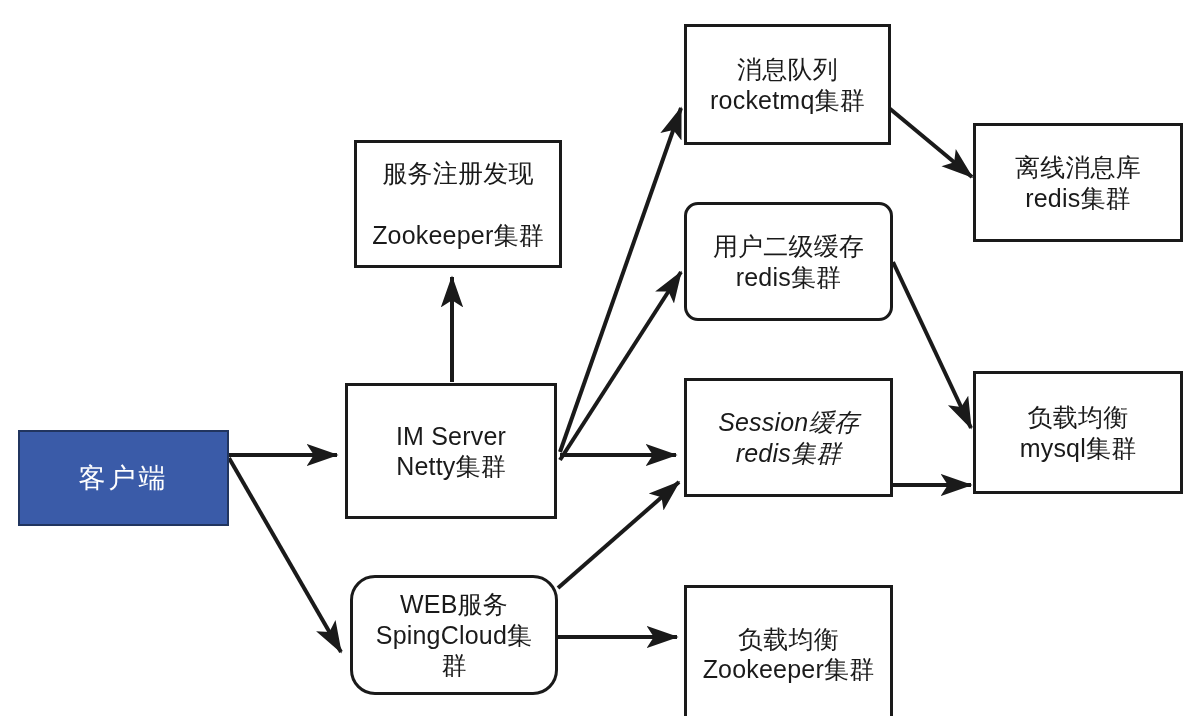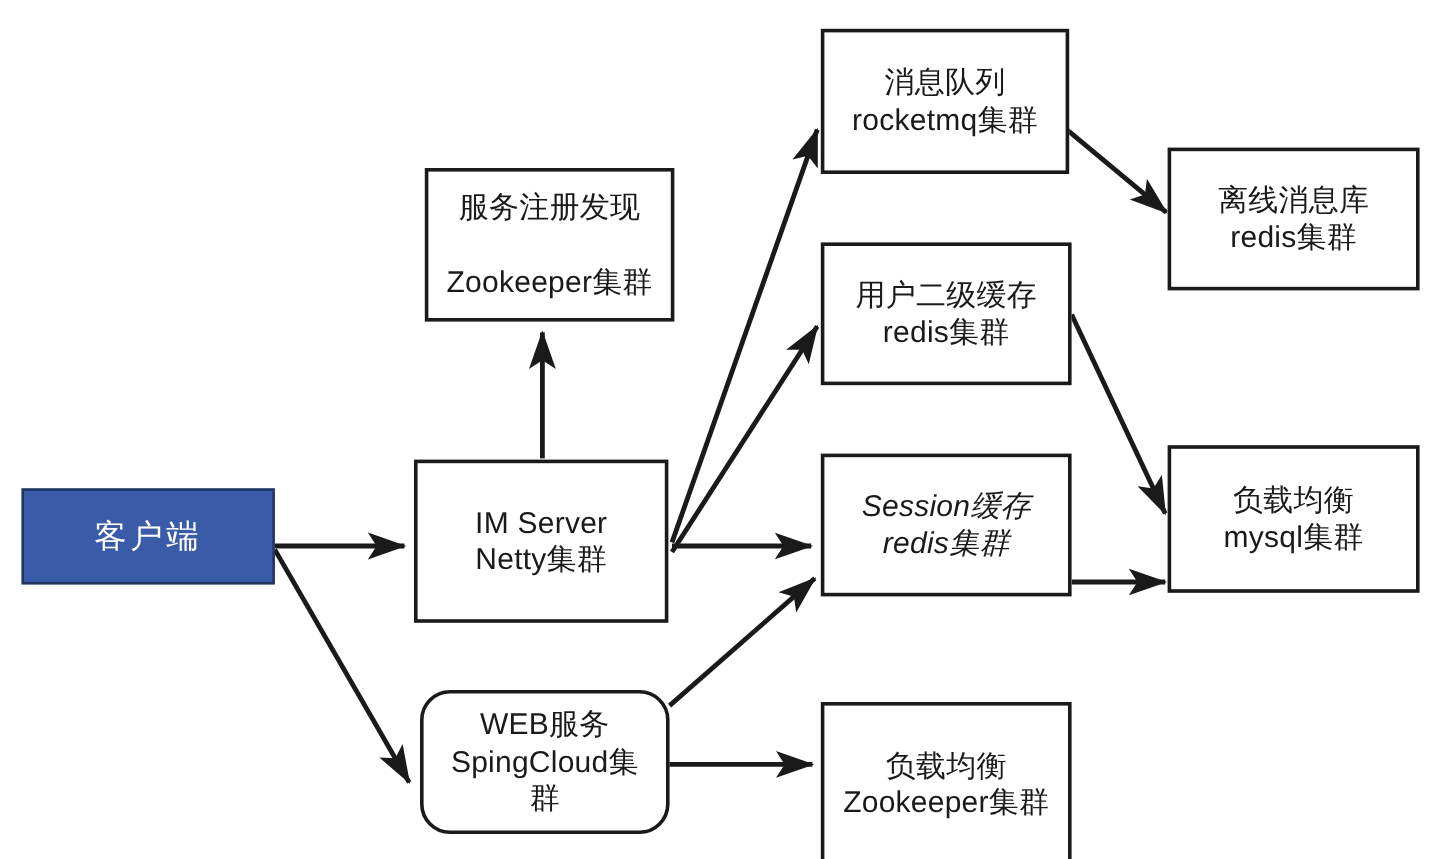--- a/index.html
+++ b/index.html
@@ -85,21 +85,21 @@
 
     <path d="M893,262 L971,428" stroke="#1a1a1a" stroke-width="4" fill="none" marker-end="url(#arrow)"></path>
 
     <path d="M893,485 L971,485" stroke="#1a1a1a" stroke-width="4" fill="none" marker-end="url(#arrow)"></path>
 
     <path d="M558,588 L679,482" stroke="#1a1a1a" stroke-width="4" fill="none" marker-end="url(#arrow)"></path>
 
     <path d="M558,637 L677,637" stroke="#1a1a1a" stroke-width="4" fill="none" marker-end="url(#arrow)"></path>
   </svg>
 
-  <div class="node client" style="left:18px; top:407px; width:211px; height:80px;">
+  <div class="node client" style="left:18px; top:430px; width:211px; height:96px;">
     <span class="line">客户端</span>
   </div>
 
   <div class="node" style="left:354px; top:140px; width:208px; height:128px;gap:32px;">
     <span class="line">服务注册发现</span>
     <span class="line">Zookeeper集群</span>
   </div>
 
   <div class="node" style="left:345px; top:383px; width:212px; height:136px;">
     <span class="line">IM Server</span>
@@ -109,21 +109,21 @@
   <div class="node" style="left:684px; top:9px; width:207px; height:121px;margin-top:15px;">
     <span class="line">消息队列</span>
     <span class="line">rocketmq集群</span>
   </div>
 
   <div class="node" style="left:973px; top:123px; width:210px; height:119px;text-align:right;">
     <span class="line">离线消息库</span>
     <span class="line">redis集群</span>
   </div>
 
-  <div class="node" style="left:684px; top:202px; width:209px; height:119px;">
+  <div class="node" style="left:684px; top:202px; width:209px; height:119px;border-radius:14px;">
     <span class="line">用户二级缓存</span>
     <span class="line">redis集群</span>
   </div>
 
   <div class="node" style="left:684px; top:378px; width:209px; height:119px;font-style:italic;">
     <span class="line">Session缓存</span>
     <span class="line">redis集群</span>
   </div>
 
   <div class="node" style="left:973px; top:371px; width:210px; height:123px;">

